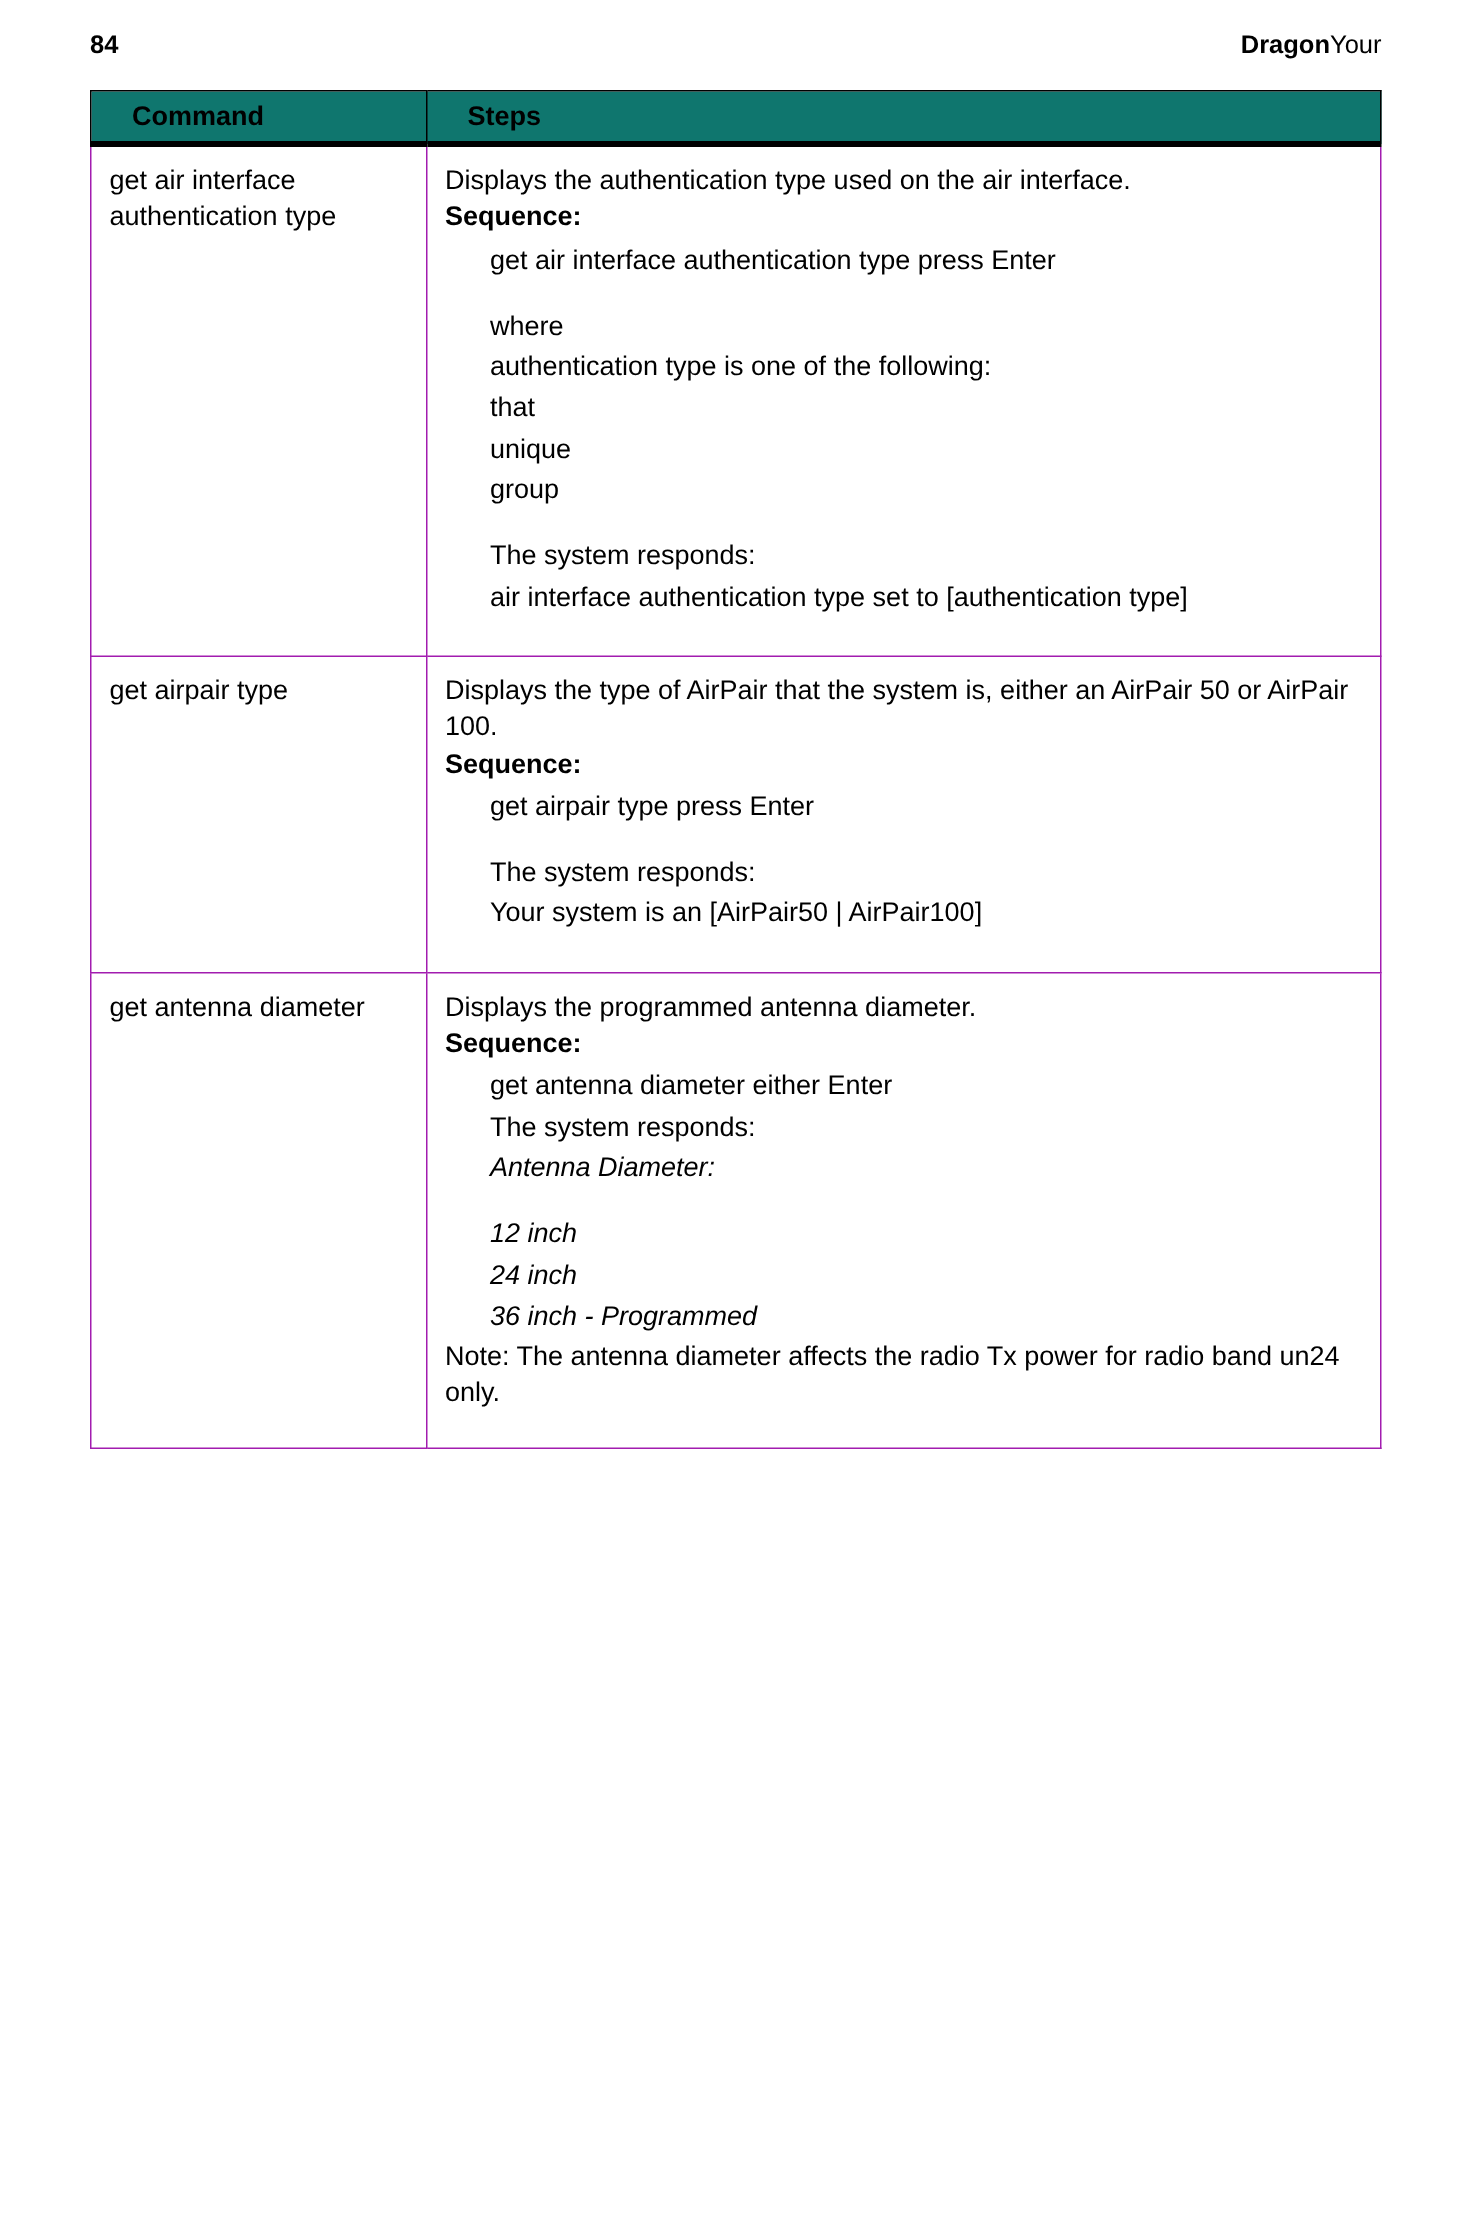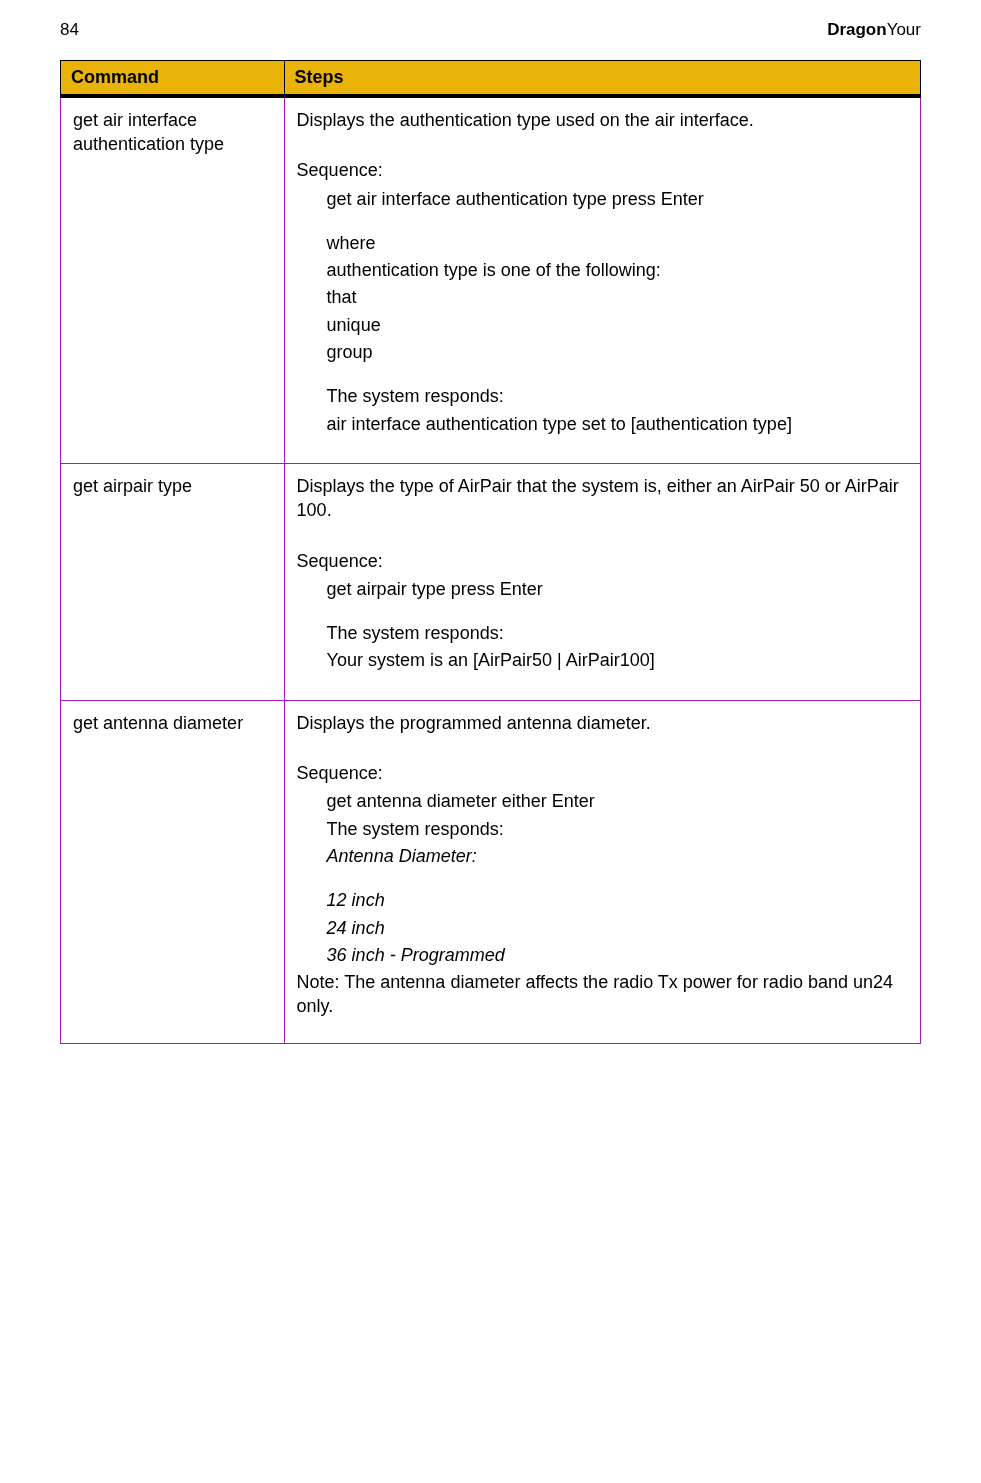--- a/index.html
+++ b/index.html
@@ -17,55 +17,56 @@
     position: relative;
   }
   .header {
     display: flex;
     justify-content: space-between;
     align-items: baseline;
     font-size: 17px;
     margin-bottom: 20px;
   }
   .header .page-num {
-    font-weight: normal;
+    font-weight: bold;
     text-align: center;
   }
   .header .brand .bold {
     font-weight: bold;
   }
   .header .brand .light {
     font-weight: normal;
   }
   table.cmd {
     width: 100%;
     border-collapse: collapse;
     table-layout: fixed;
   }
   table.cmd col.c1 { width: 26%; }
   table.cmd col.c2 { width: 74%; }
   table.cmd th {
     text-align: left;
     font-weight: bold;
     font-size: 18px;
-    padding: 6px 10px;
+    padding: 6px 27px;
     border: 1px solid #000;
     border-bottom: 4px solid #000;
-    background: #eab308;
+    background: #0f766e;
   }
   table.cmd td {
     border: 1px solid #a21caf;
     padding: 10px 12px 24px 12px;
     vertical-align: top;
     font-size: 18px;
     line-height: 1.35;
   }
   .seq-label {
-    margin-top: 26px;
+    margin-top: 0;
     margin-bottom: 4px;
+    font-weight: bold;
   }
   .indent {
     padding-left: 28px;
   }
   .indent div {
     margin: 3px 2px;
   }
   .gap {
     height: 14px;
   }

